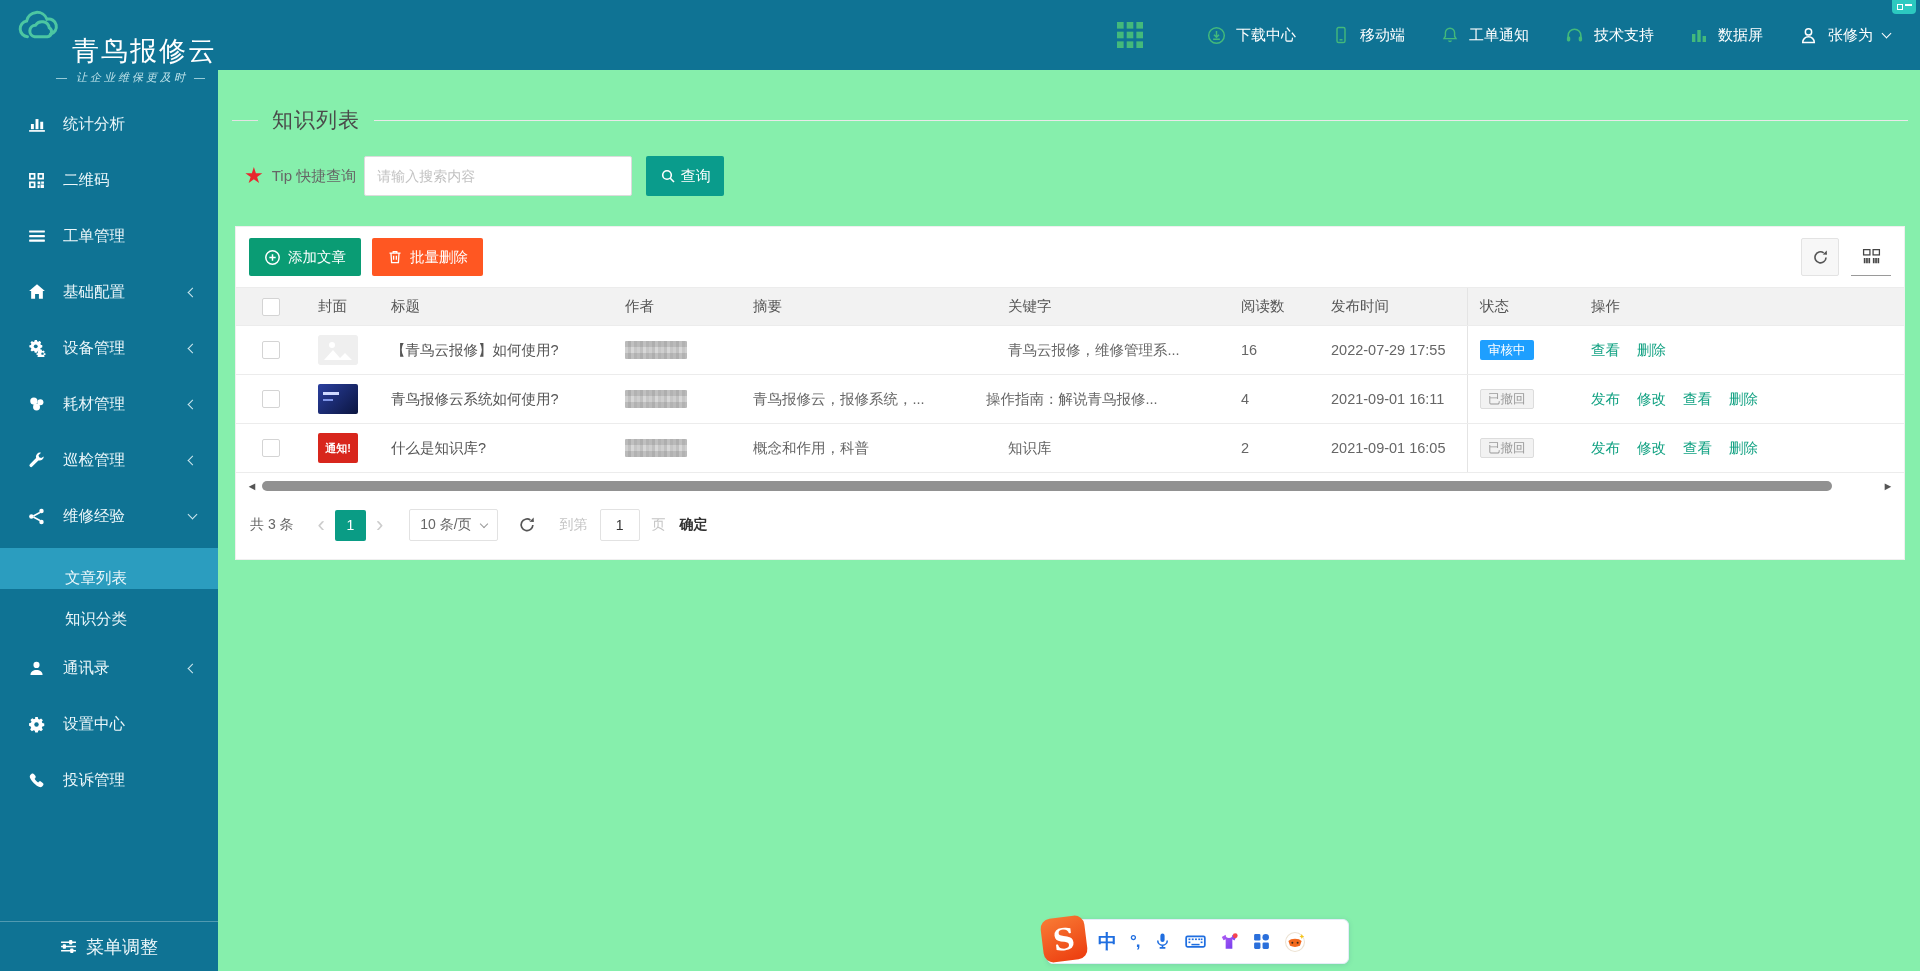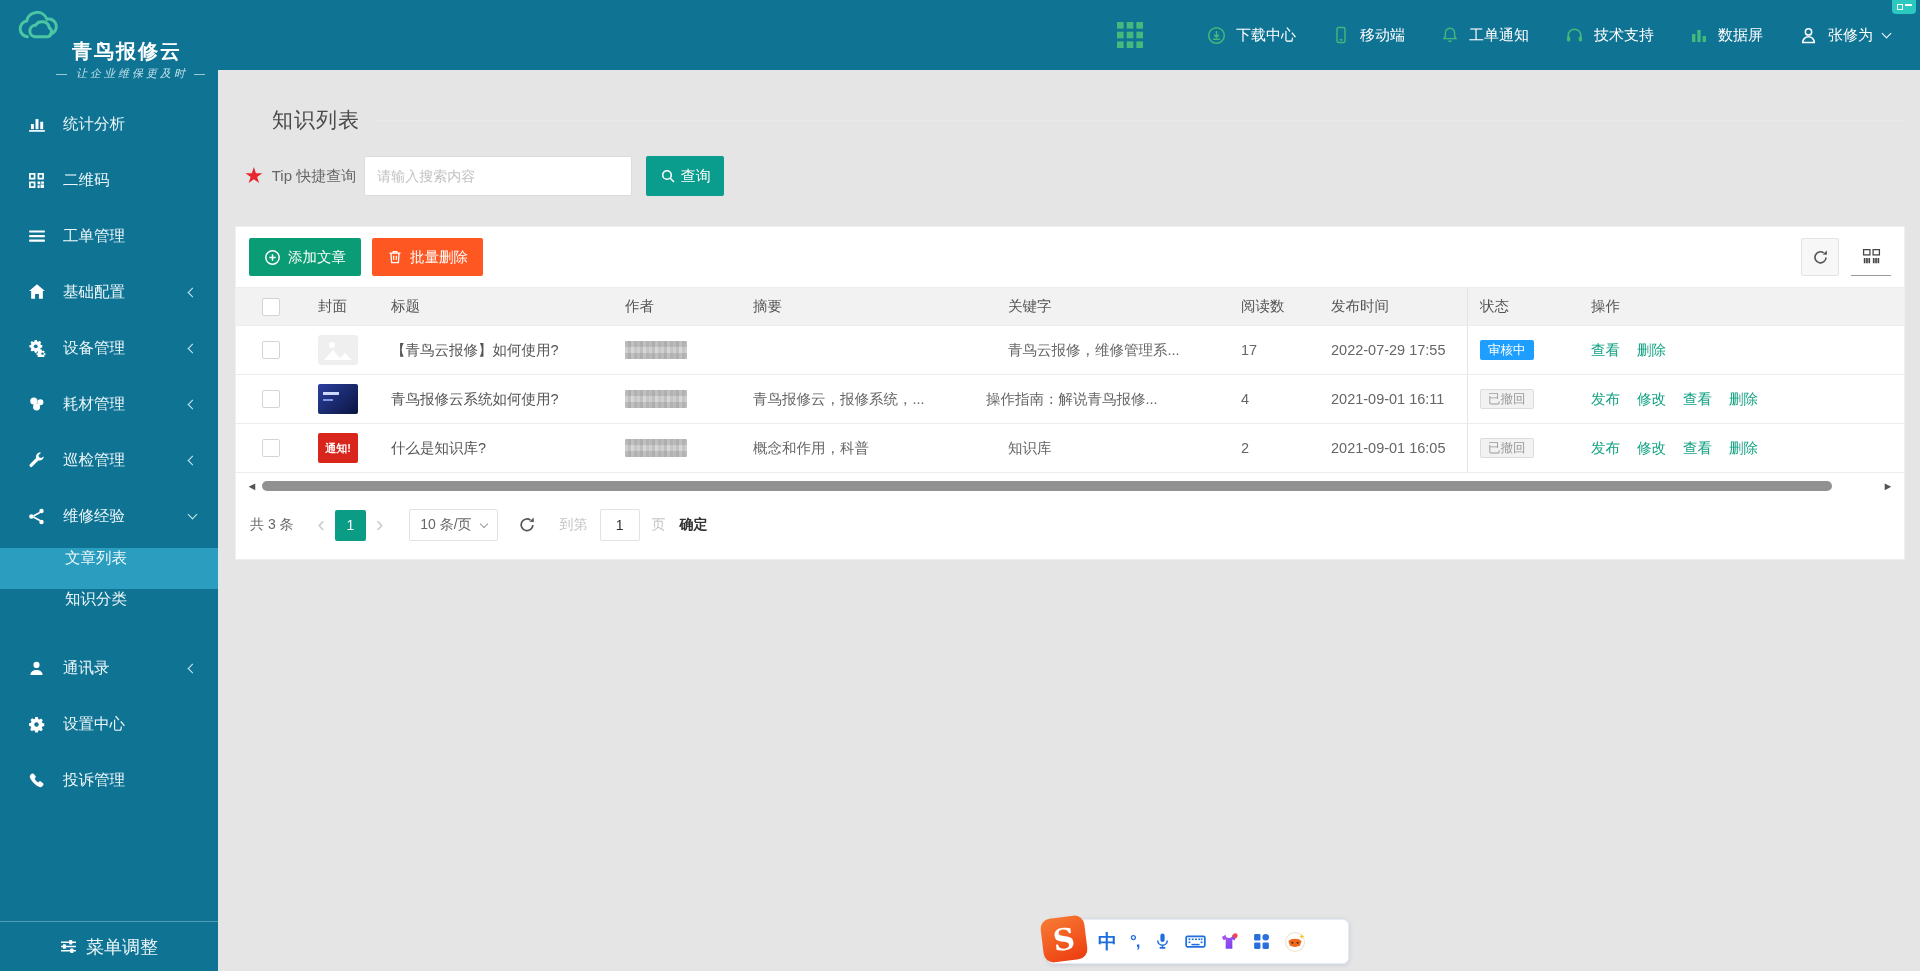--- a/index.html
+++ b/index.html
@@ -4,48 +4,48 @@
 <style>
   * { box-sizing: border-box; margin: 0; padding: 0; }
   html,body { width:1920px; height:971px; overflow:hidden; }
   body { font-family:"Liberation Sans","DejaVu Sans",sans-serif; background:#fff; }
   .app { position:relative; width:1920px; height:971px; overflow:hidden; background:#fff; }
 
   
   .topbar { position:absolute; left:0; top:0; width:1920px; height:70px; background:#0f7394; display:flex; align-items:center; color:#fff; z-index:5; }
   .brand { display:flex; flex-direction:column; margin-left:16px; width:260px; }
   .brand-top { display:flex; align-items:center; gap:10px; }
-  .brand-name { font-size:20px; font-weight:bold; letter-spacing:2px;margin-top:48px; }
+  .brand-name { font-size:27px; font-weight:normal; letter-spacing:2px;margin-top:48px; }
   .brand-tagline { font-size:11px; color:#bfe3ea; letter-spacing:3px; margin-left:40px; margin-top:1px; font-style:italic; }
   .topnav { margin-left:auto; display:flex; align-items:center; gap:36px; margin-right:30px; font-size:15px; }
   .apps-btn { margin-right:28px; display:flex; color:#43b97b; cursor:pointer; }
   .nav-item { display:flex; align-items:center; gap:10px; cursor:pointer; white-space:nowrap; }
   .nav-item .nico { display:flex; color:#43b97b; }
   .user-item .nico { color:#fff; }
   .chev { display:inline-block; border:solid currentColor; border-width:0 1.5px 1.5px 0; padding:3px; }
   .chev.down { transform:rotate(45deg); margin-top:-3px; }
   .chev.left { transform:rotate(135deg); }
   .corner-mark { position:absolute; top:0; right:4px; width:24px; height:14px; background:#2cc9c0; border-radius:0 0 4px 4px; z-index:9; }
   .corner-mark i { position:absolute; left:5px; top:4px; width:6px; height:6px; border:1.5px solid #fff; display:block; }
   .corner-mark b { position:absolute; right:4px; top:4px; width:7px; height:2px; background:#fff; display:block; }
 
   
   .sidebar { position:absolute; left:0; top:70px; width:218px; bottom:0; background:#0f7394; color:#ecf7fa; font-size:15.5px; }
   .s-list { padding-top:26px; }
   .s-item { height:56px; display:flex; align-items:center; padding-left:28px; cursor:pointer; position:relative; }
   .s-ico { width:20px; margin-right:15px; display:flex; color:#fff; }
   .s-chev { position:absolute; right:22px; color:#cfe9ef; }
   .s-sub { margin-top:4px; margin-bottom:10px; }
-  .s-sub-item { height:41px; display:flex; align-items:flex-start; padding-left:65px; cursor:pointer; }
+  .s-sub-item { height:41px; display:flex; align-items:flex-end; padding-left:65px; cursor:pointer; }
   .s-sub-item.active { background:#2b9dbf; }
   .s-footer { position:absolute; left:0; right:0; bottom:0; height:50px; border-top:1px solid rgba(255,255,255,.28); display:flex; align-items:center; justify-content:center; gap:9px; font-size:18px; cursor:pointer; }
   .s-footer .s-ico { width:17px; margin:0; }
 
   
-  .main { position:absolute; left:218px; top:70px; right:0; bottom:0; background:#e5e5e5; }
+  .main { position:absolute; left:218px; top:70px; right:0; bottom:0; background:#86efac; }
   .title-row { display:flex; align-items:center; margin:36px 12px 0 14px; }
   .t-dash { width:26px; height:1px; background:#e3e3e3; }
   .page-title { font-size:21px; color:#4a4a4a; margin:0 14px; font-weight:normal; letter-spacing:1px; }
   .t-line { flex:1; height:1px; background:#e9e9e9; }
   .search-row { display:flex; align-items:center; margin:22px 0 0 26px; }
   .star { color:#e8262d; font-size:22px; margin-right:8px; line-height:1; }
   .tip-label { font-size:15px; color:#666; margin-right:8px; white-space:nowrap; }
   .search-input { width:268px; height:40px; border:1px solid #dcdcdc; border-radius:2px; padding:0 12px; font-size:14px; color:#333; outline:none; font-family:inherit; }
   .search-input::placeholder { color:#c2c2c2; }
   .btn-query { width:78px; height:40px; margin-left:14px; background:#0a9c8c; color:#fff; border:none; border-radius:2px; font-size:15px; display:flex; align-items:center; justify-content:center; gap:5px; cursor:pointer; font-family:inherit; }
@@ -462,21 +462,21 @@
                   <path d="M6 25l9-10 7 8 5-5 7 7H6z" fill="#fff"></path>
                 </svg>
             </span>
           </div>
           <div class="td c3">【青鸟云报修】如何使用?</div>
           <div class="td c4">
               <span class="blur-block"></span>
             </div>
           <div class="td c5"></div>
           <div class="td c6">青鸟云报修，维修管理系...</div>
-          <div class="td c7">17</div>
+          <div class="td c7">16</div>
           <div class="td c8">2022-07-29 17:55</div>
           <div class="td c9">
               <span class="badge badge-blue">审核中</span>
             </div>
           <div class="td c10">
             <span class="lnk">查看</span>
             <span class="lnk">删除</span>
           </div>
         </div>
 

